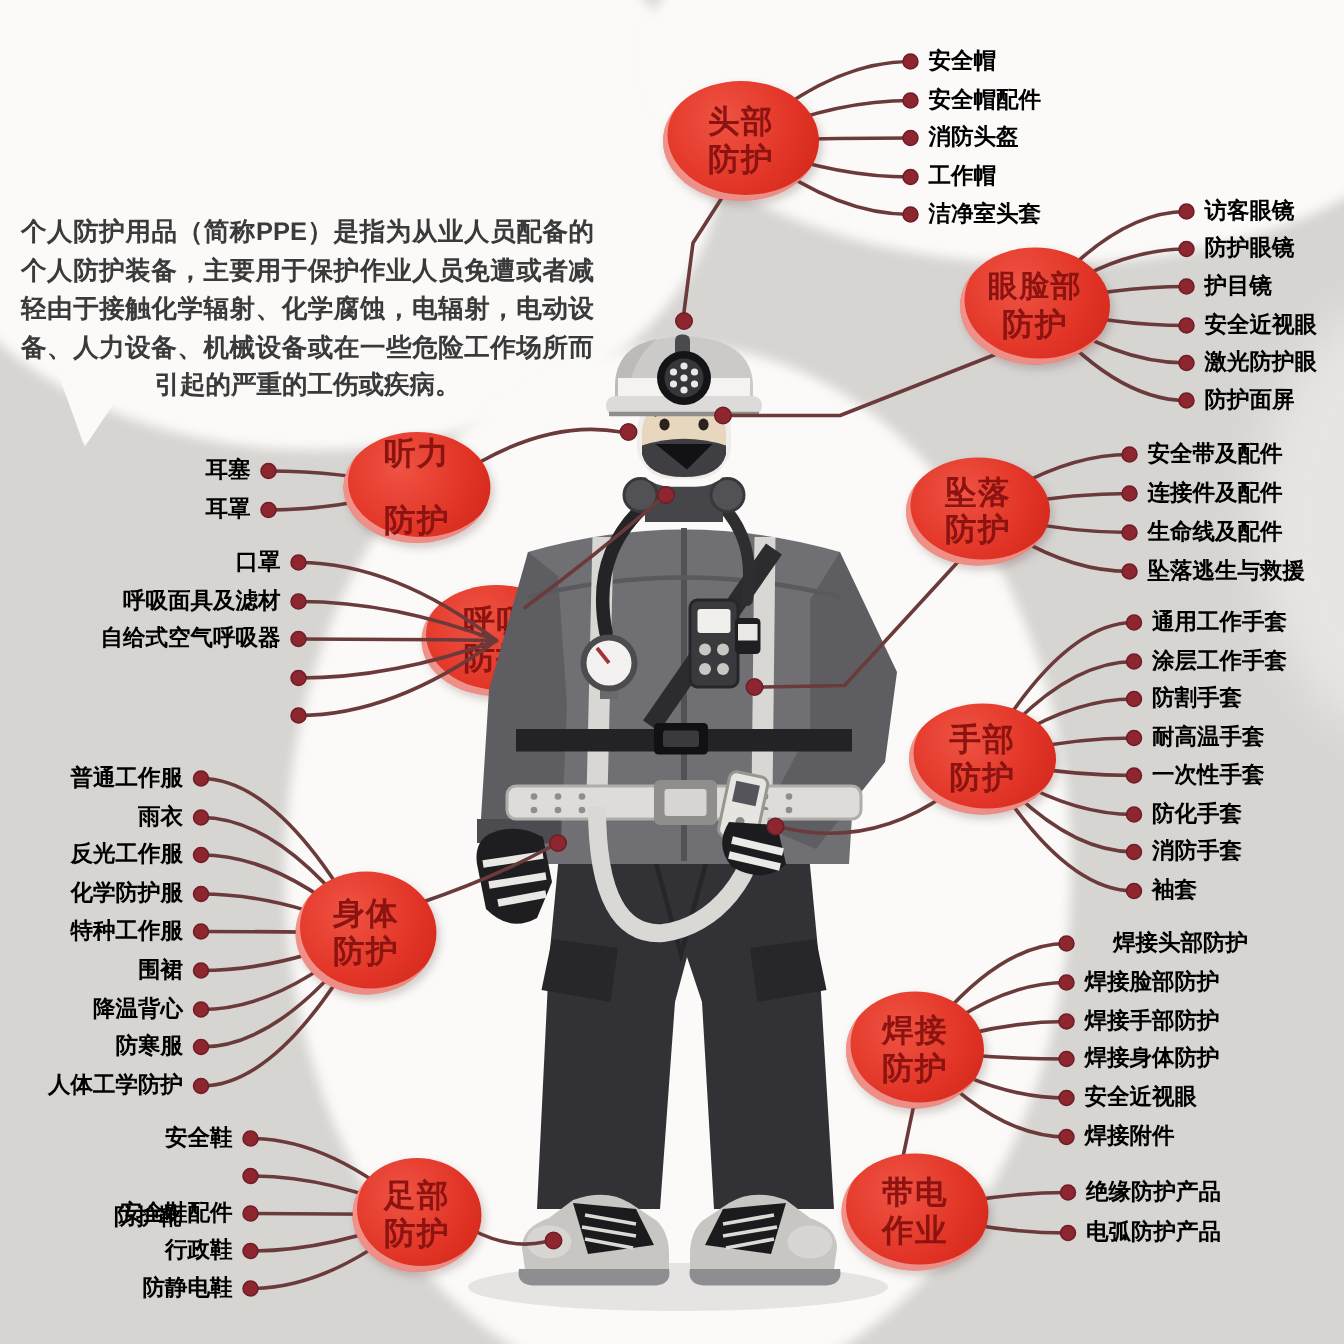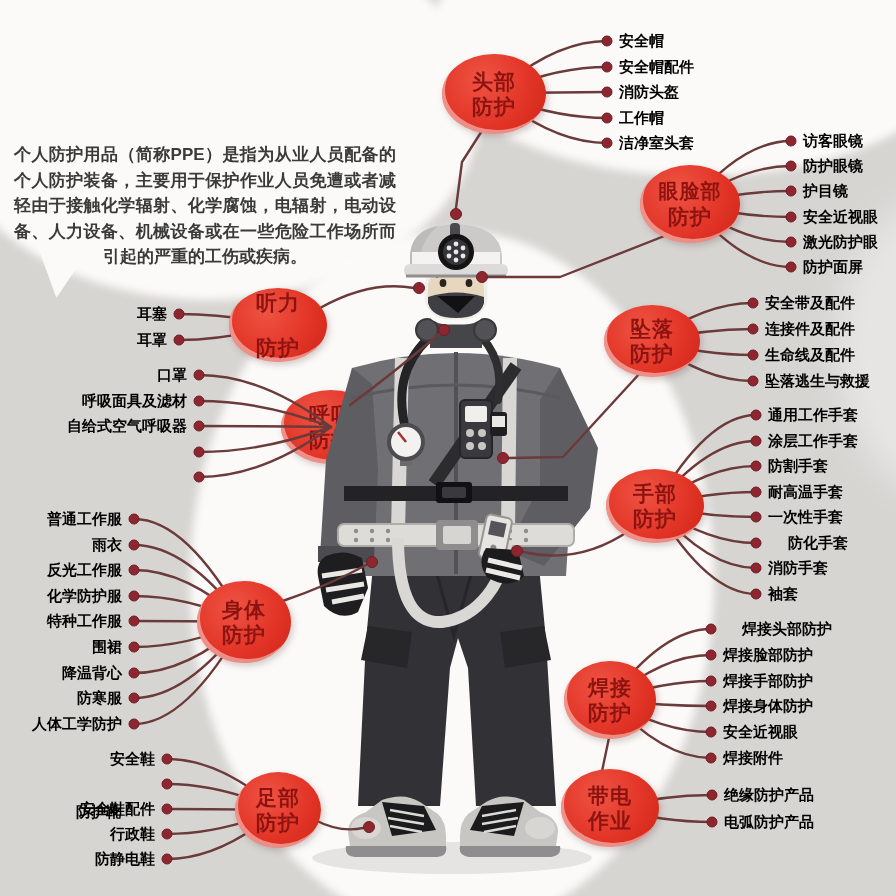--- a/index.html
+++ b/index.html
@@ -357,21 +357,21 @@
     <div class="item" style="top: 368px; left: 765px;">坠落逃生与救援</div>
     <div class="bubble" style="left: 606px; top: 469px; width: 98px; height: 74px;">
       <span>手部</span>
       <span>防护</span>
     </div>
     <div class="item" style="top: 402px; left: 768px;">通用工作手套</div>
     <div class="item" style="top: 428px; left: 768px;">涂层工作手套</div>
     <div class="item" style="top: 453px; left: 768px;">防割手套</div>
     <div class="item" style="top: 479px; left: 768px;">耐高温手套</div>
     <div class="item" style="top: 504px; left: 768px;">一次性手套</div>
-    <div class="item" style="top: 530px; left: 768px; margin-left: 20px;">防化手套</div>
+    <div class="item" style="top: 530px; left: 768px;">防化手套</div>
     <div class="item" style="top: 555px; left: 768px;">消防手套</div>
     <div class="item" style="top: 581px; left: 768px;">袖套</div>
     <div class="bubble" style="left: 197px; top: 581px; width: 94px; height: 82px;">
       <span>身体</span>
       <span>防护</span>
     </div>
     <div class="item" style="top: 506px; right: 774px;">普通工作服</div>
     <div class="item" style="top: 532px; right: 774px;">雨衣</div>
     <div class="item" style="top: 557px; right: 774px;">反光工作服</div>
     <div class="item" style="top: 583px; right: 774px;">化学防护服</div>

